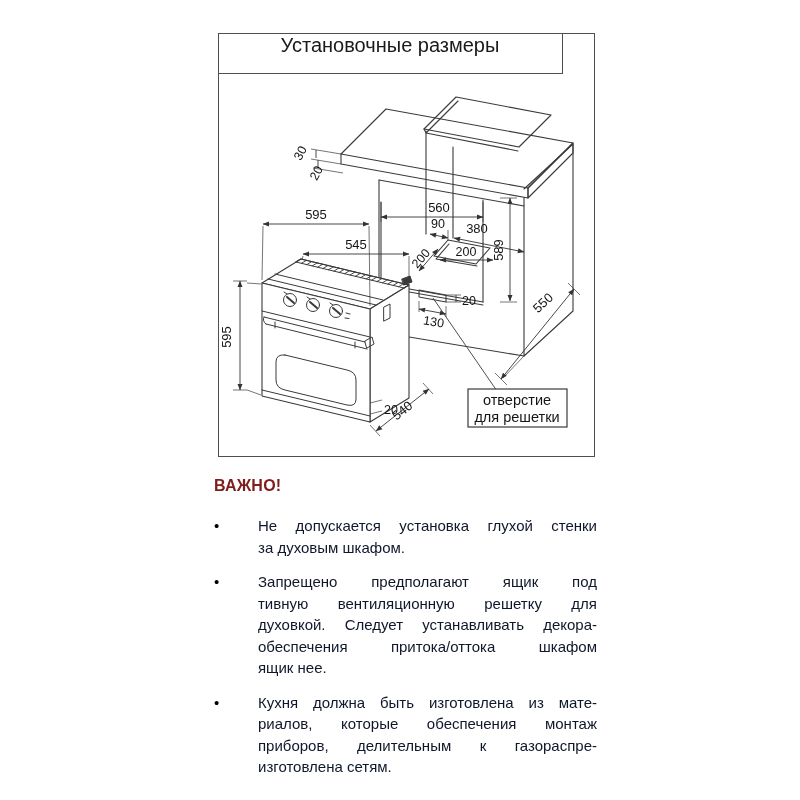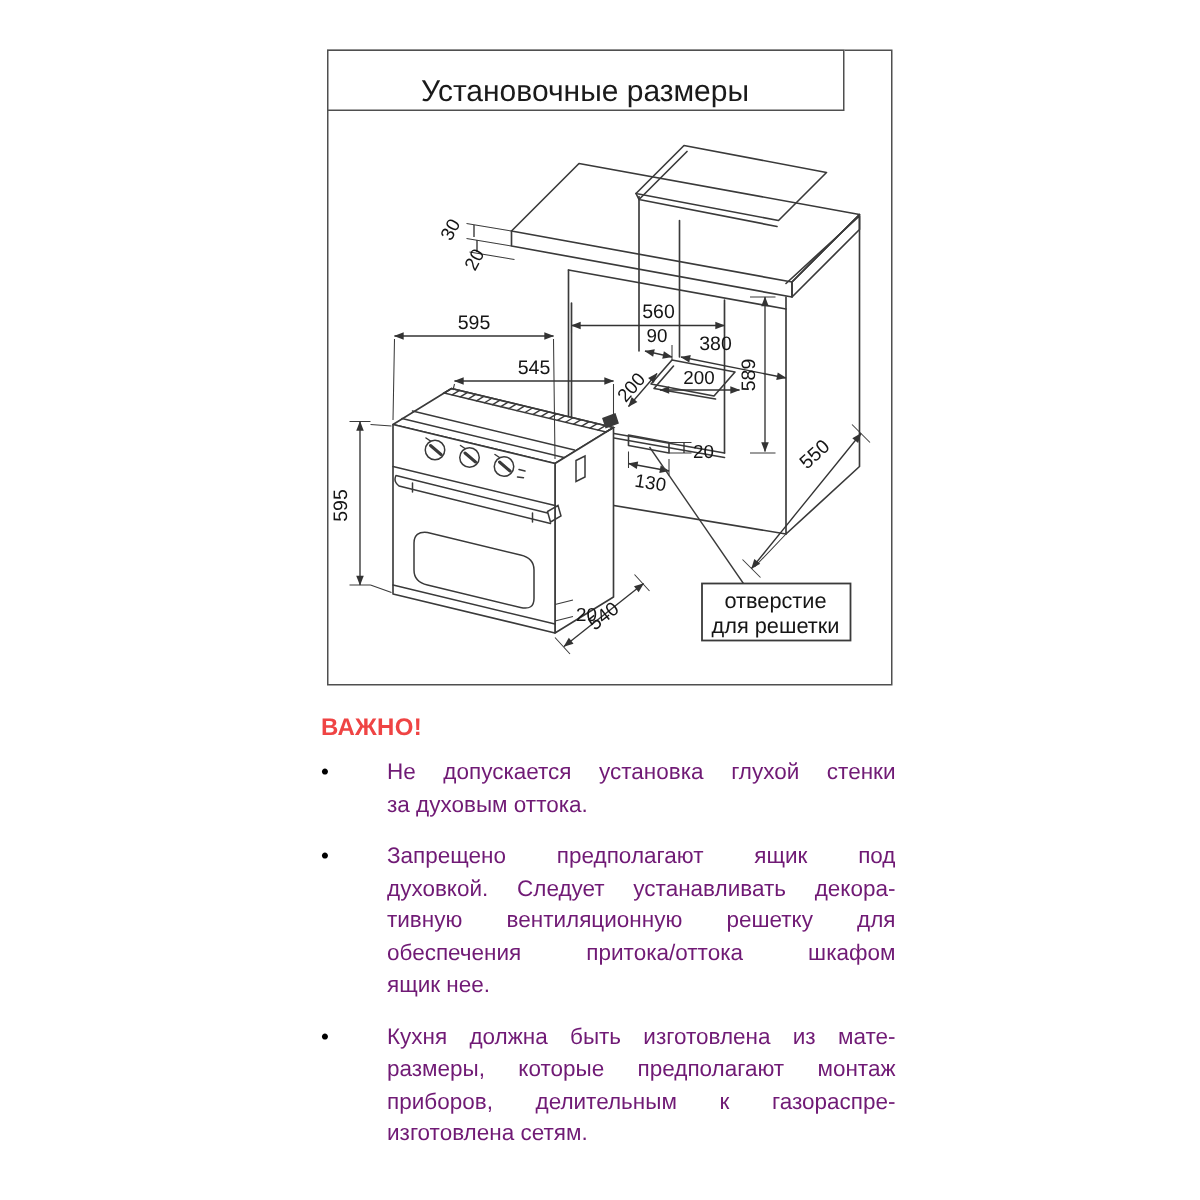--- a/index.html
+++ b/index.html
@@ -2,28 +2,28 @@
 <html><head>
 <meta charset="utf-8">
 <style>
   html,body{margin:0;padding:0;background:#fff;}
   .page{position:relative;width:800px;height:800px;background:#ffffff;
         font-family:"Liberation Sans",sans-serif;color:#111;overflow:hidden;}
   .diagram{position:absolute;left:218px;top:33px;width:375px;height:422px;
            border:1.5px solid #4f4f4f;background:#fff;}
   .title-box{position:absolute;left:-1.5px;top:-1.5px;width:343px;height:39px;
              border:1.5px solid #4f4f4f;background:#fff;display:flex;
-             align-items:flex-end;justify-content:center;font-size:20px;color:#1a1a1a;}
+             align-items:flex-start;justify-content:center;font-size:20px;color:#1a1a1a;}
   .drawing{position:absolute;left:0;top:0;}
   .content{position:absolute;left:214px;top:477px;width:383px;}
-  .heading{font-weight:bold;font-size:16px;letter-spacing:.2px;margin-bottom:9px;color:#ef4444;}
+  .heading{font-weight:bold;font-size:16px;letter-spacing:.2px;margin-bottom:20px;color:#7f1d1d;}
   .bullet{display:flex;margin-bottom:13px;}
   .dot{width:44px;flex:none;font-size:15px;line-height:21.5px;color:#000;}
   .lines{flex:1;min-width:0;}
-  .ln{font-size:15px;line-height:21.5px;color:#701a75;
+  .ln{font-size:15px;line-height:21.5px;color:#0f172a;
       text-align:justify;text-align-last:justify;white-space:nowrap0;}
   .ln.last{text-align-last:left;}
   svg text{fill:#151515;font-family:"Liberation Sans",sans-serif;}
   .dt{font-size:13px;}
   .ds{font-size:12.5px;}
   .ct{font-size:14.5px;}
 </style>
 </head>
 <body>
 
@@ -165,39 +165,39 @@
     </div>
   </div>
 
   <div class="content">
     <div class="heading">ВАЖНО!</div>
 
     <div class="bullet">
       <span class="dot">•</span>
       <div class="lines">
         <div class="ln">Не допускается установка глухой стенки</div>
-        <div class="ln last">за духовым оттока.</div>
+        <div class="ln last">за духовым шкафом.</div>
       </div>
     </div>
 
     <div class="bullet">
       <span class="dot">•</span>
       <div class="lines">
         <div class="ln">Запрещено предполагают ящик под</div>
+        <div class="ln">тивную вентиляционную решетку для</div>
         <div class="ln">духовкой. Следует устанавливать декора-</div>
-        <div class="ln">тивную вентиляционную решетку для</div>
         <div class="ln">обеспечения притока/оттока шкафом</div>
         <div class="ln last">ящик нее.</div>
       </div>
     </div>
 
     <div class="bullet">
       <span class="dot">•</span>
       <div class="lines">
         <div class="ln">Кухня должна быть изготовлена из мате-</div>
-        <div class="ln">размеры, которые предполагают монтаж</div>
+        <div class="ln">риалов, которые обеспечения монтаж</div>
         <div class="ln">приборов, делительным к газораспре-</div>
         <div class="ln last">изготовлена сетям.</div>
       </div>
     </div>
   </div>
 
 </div>
 
 </body></html>

